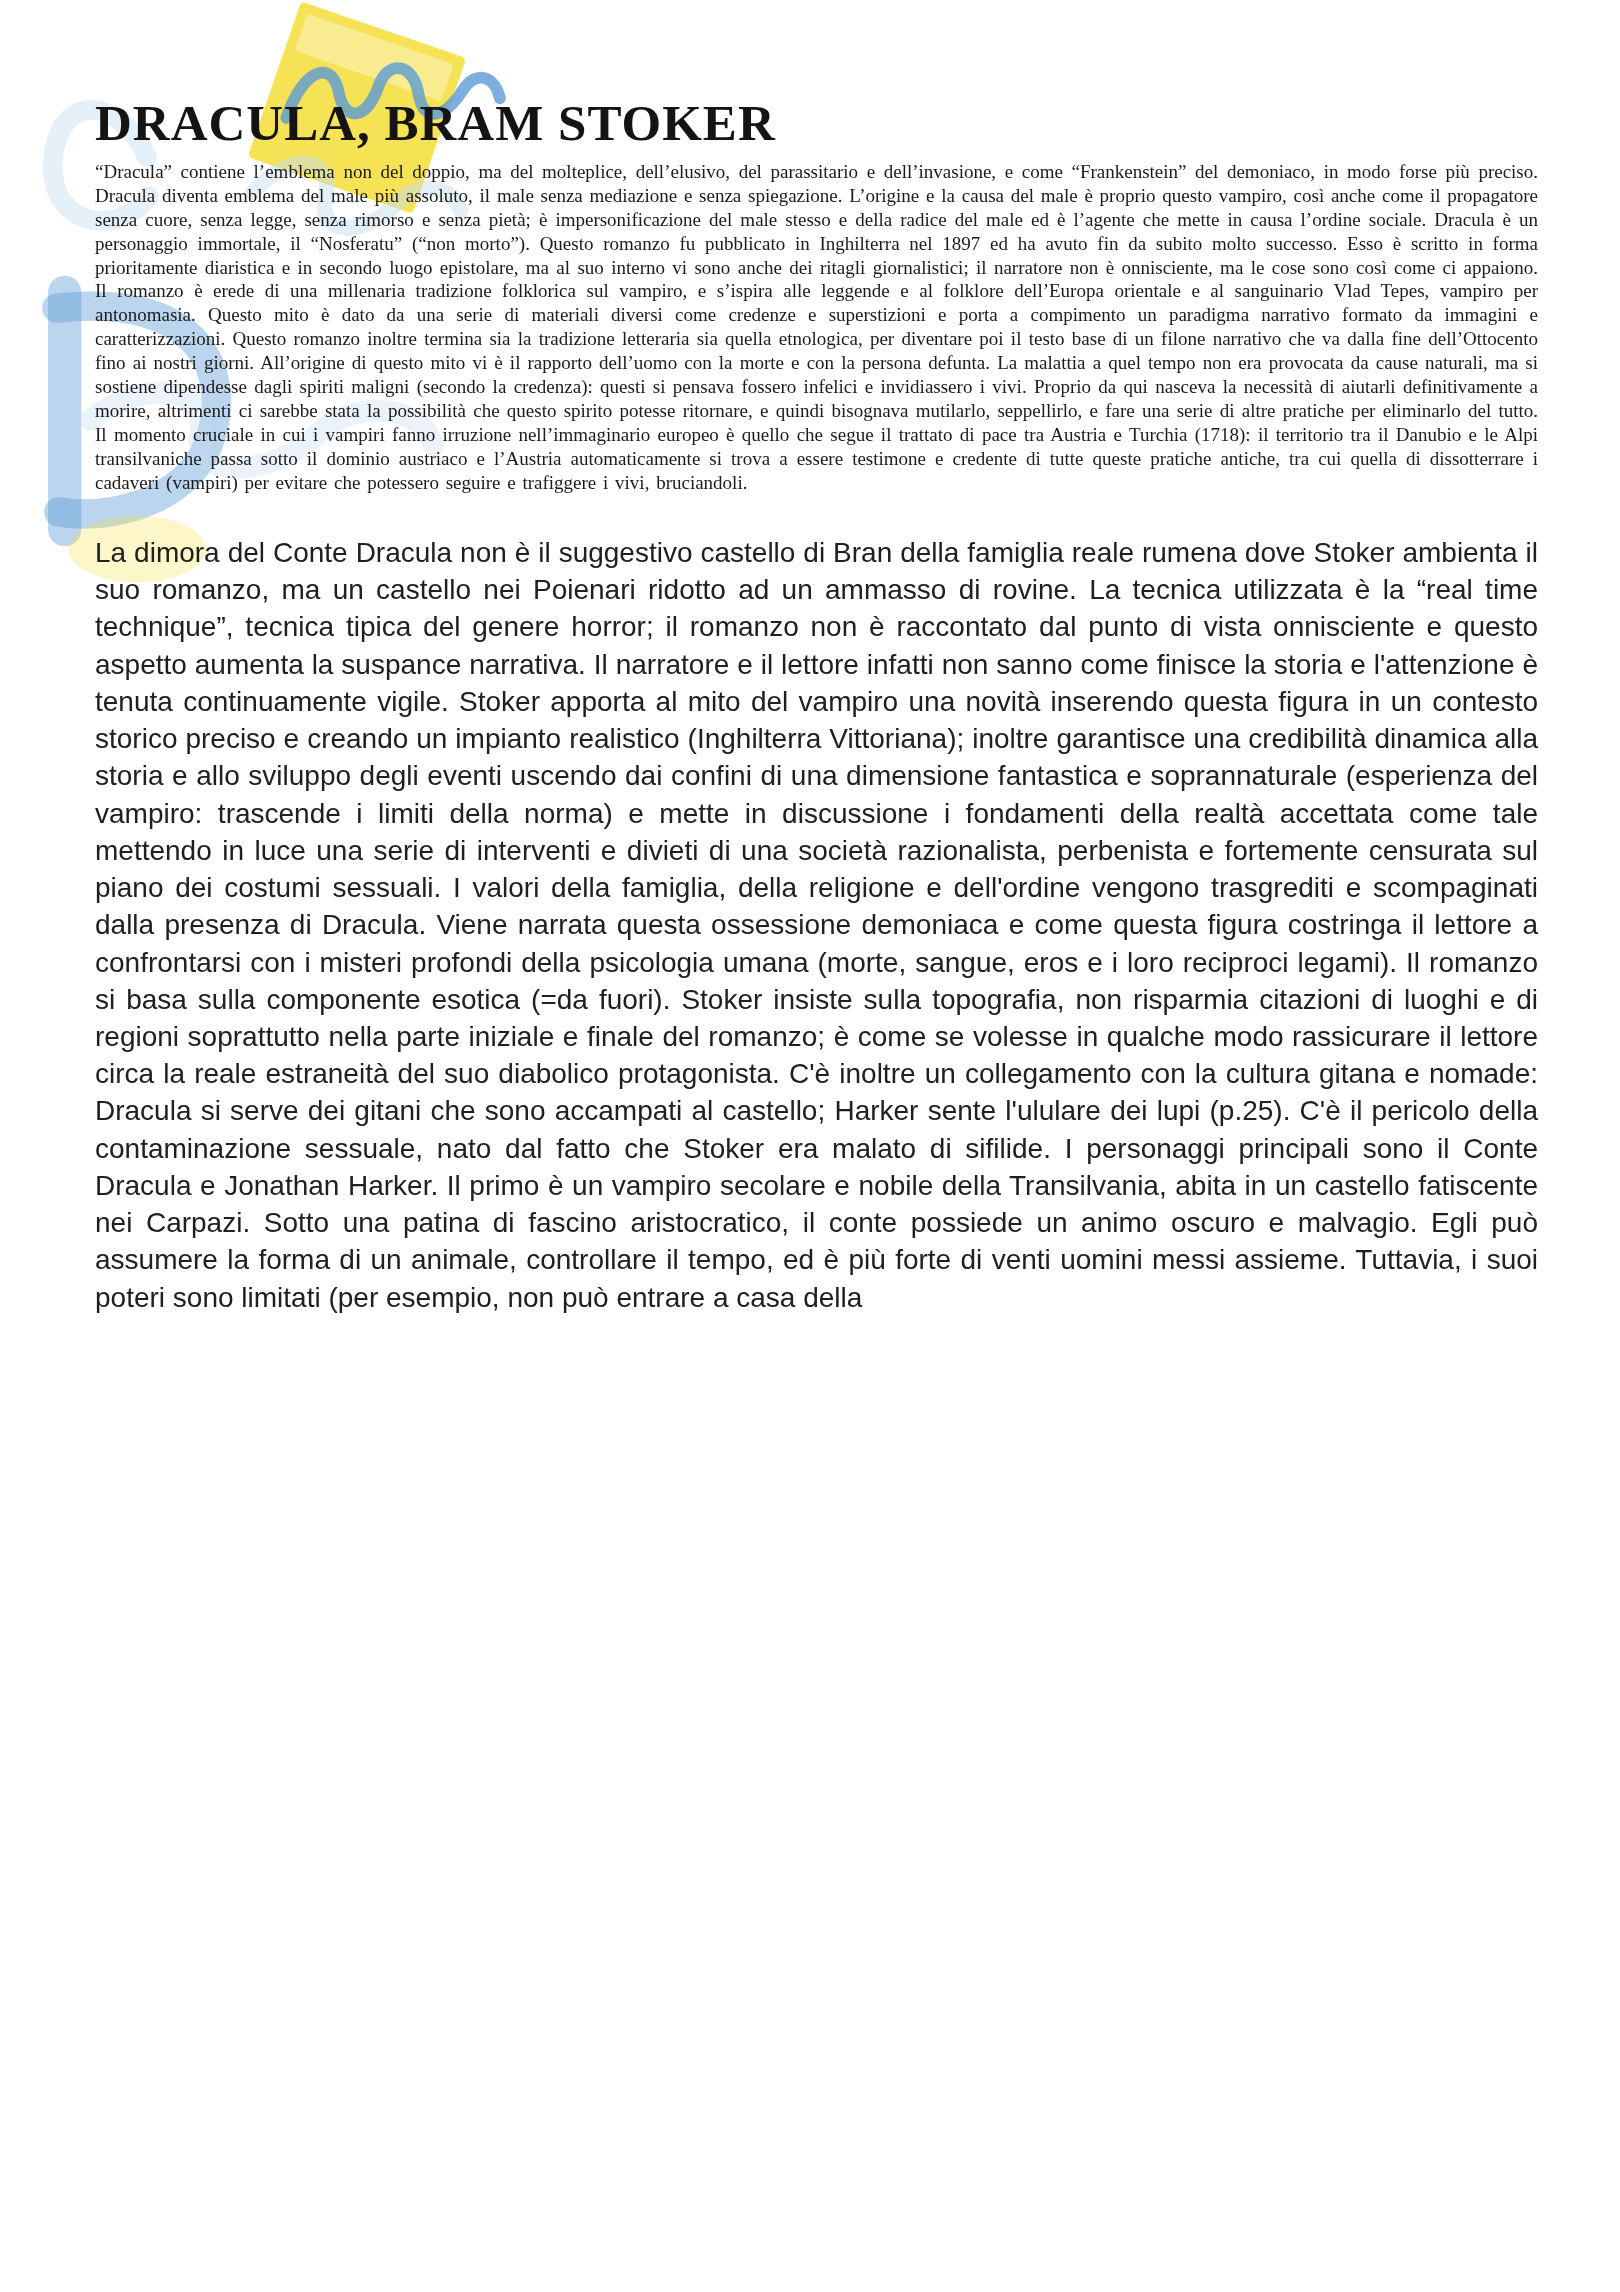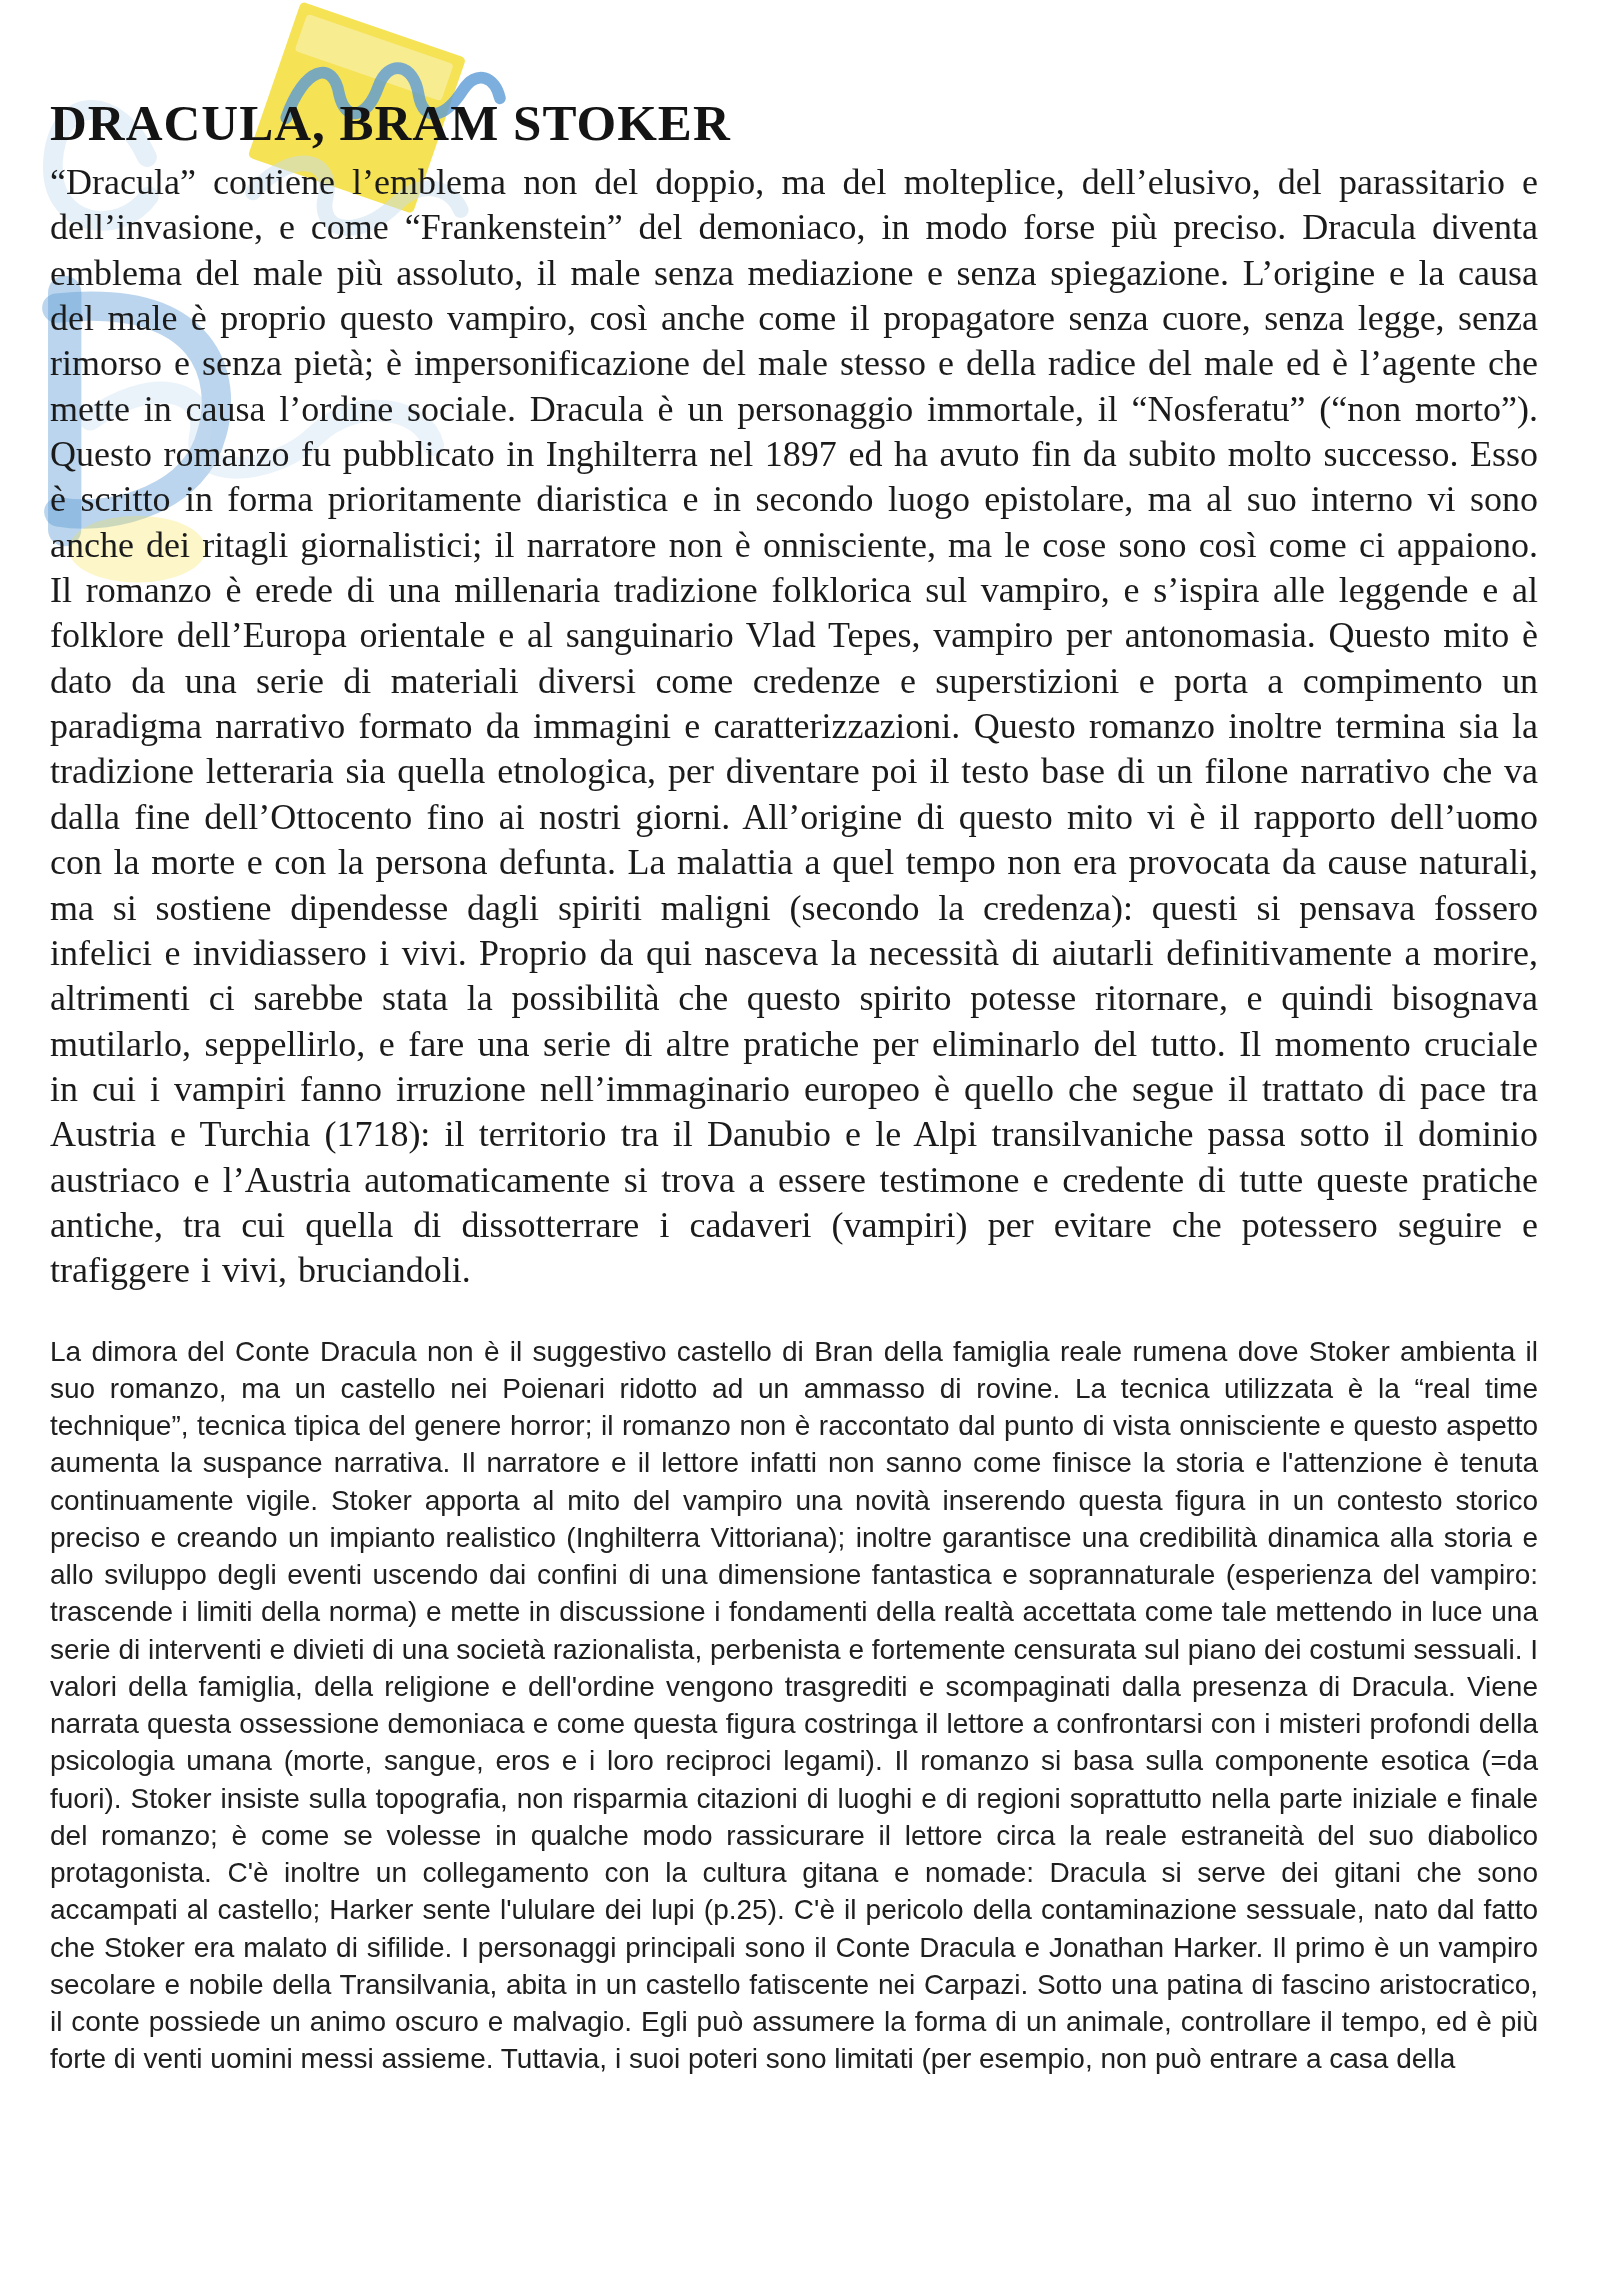--- a/index.html
+++ b/index.html
@@ -15,33 +15,33 @@
   .watermark {
     position: absolute;
     top: 0;
     left: 0;
     z-index: 0;
     pointer-events: none;
   }
   .content {
     position: relative;
     z-index: 1;
-    padding: 94px 82px 0 50px;
+    padding: 94px 82px 0 95px;
   }
   .doc-title {
     font-family: "Liberation Serif", serif;
     font-weight: bold;
     font-size: 51px;
     letter-spacing: 1px;
     color: #141414;
     margin-bottom: 7.8px;
   }
   .para-serif {
     font-family: "Liberation Serif", serif;
-    font-size: 36px;
+    font-size: 19px;
     line-height: 1.26;
     text-align: justify;
     color: #1b1b1b;
     word-spacing: 2px;
   }
   .para-sans {
     font-family: "Liberation Sans", sans-serif;
     font-size: 28px;
     line-height: 1.33;
     text-align: justify;

